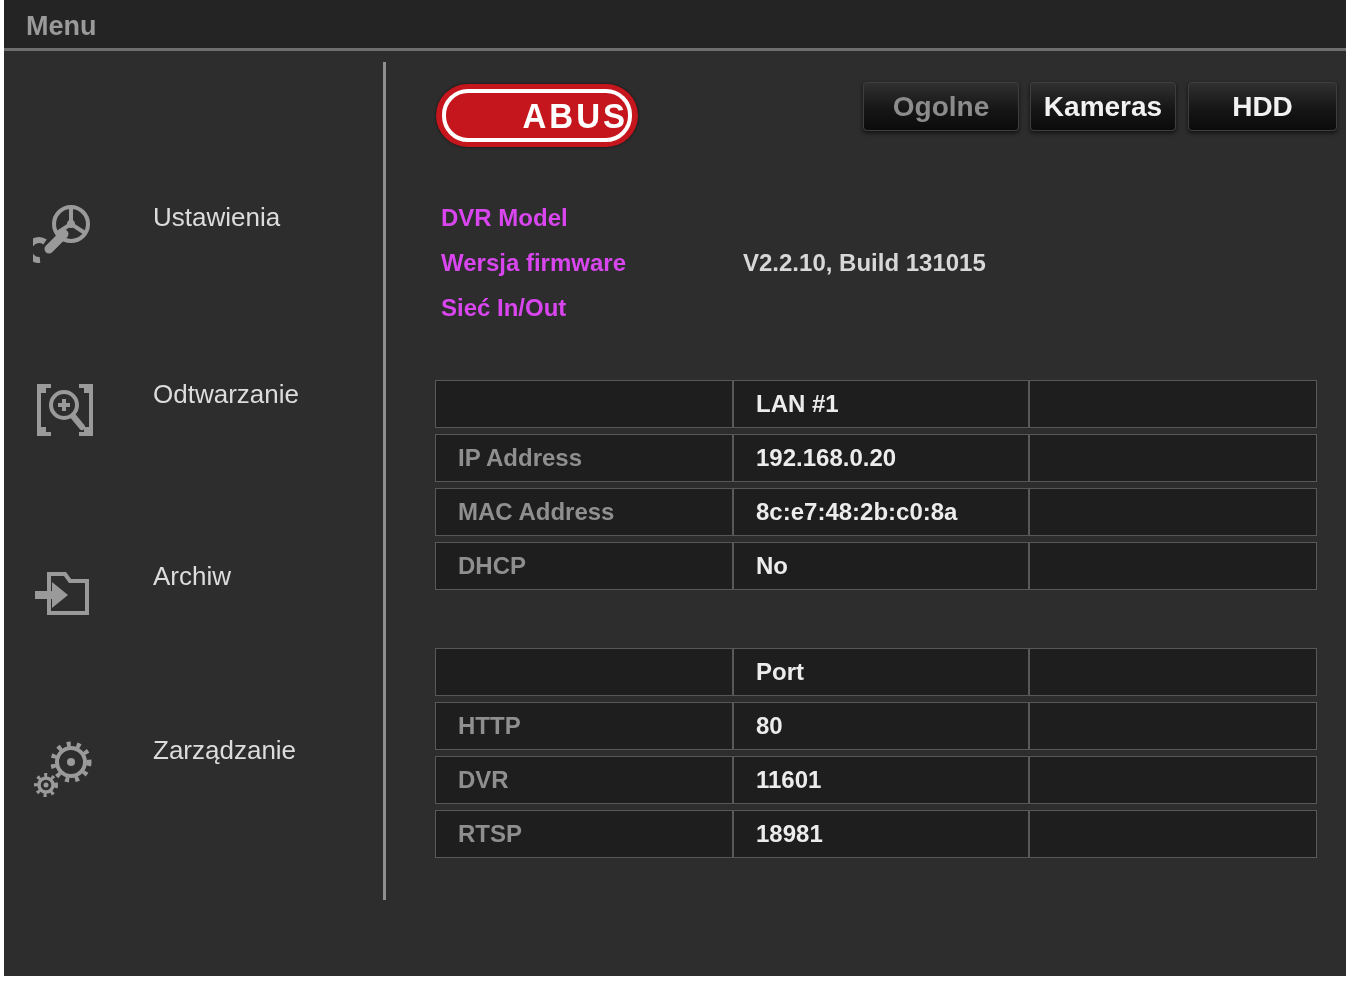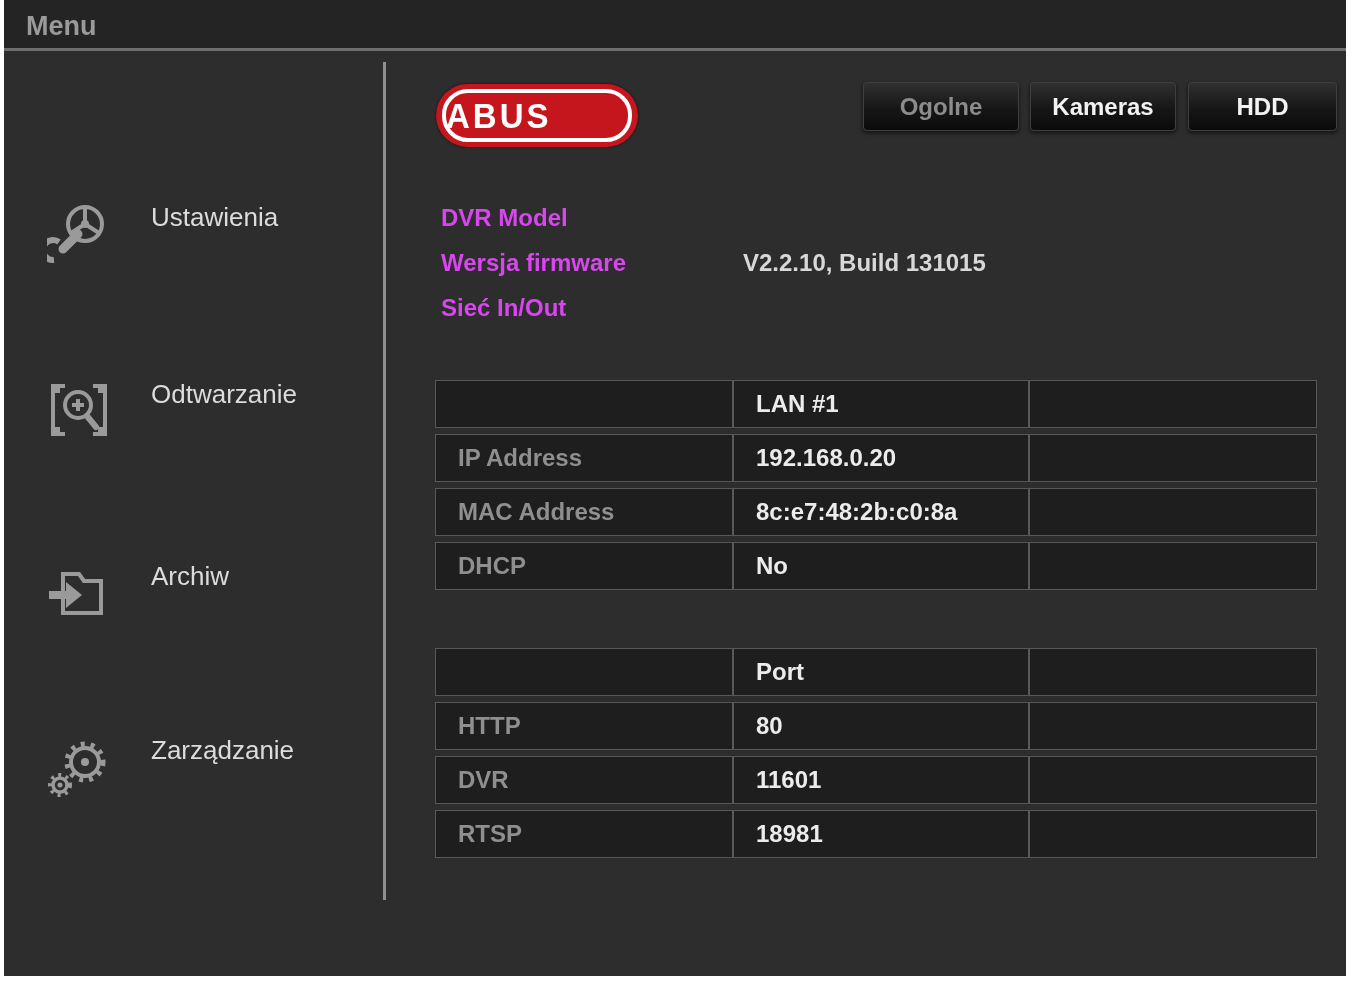--- a/index.html
+++ b/index.html
@@ -6,34 +6,34 @@
   html,body { width:1359px; height:987px; background:#ffffff; font-family:"Liberation Sans", sans-serif; overflow:hidden; }
 
   .screen { position:absolute; left:4px; top:0; width:1342px; height:976px; background:#2d2d2d; }
 
   
   .titlebar { position:absolute; left:0; top:0; right:0; height:51px; background:#242424; border-bottom:3px solid #6e6e6e; }
   .titlebar .title { position:absolute; left:22px; top:11px; font-size:27px; font-weight:700; color:#9a9a9a; }
 
   
   .vdivider { position:absolute; left:379px; top:62px; width:3px; height:838px; background:#8f8f8f; }
-  .side-item { position:absolute; left:43px; display:flex; align-items:flex-start; gap:40px; cursor:pointer;text-align:right; }
+  .side-item { position:absolute; left:29px; display:flex; align-items:flex-start; gap:56px; cursor:pointer;text-align:right; }
   .side-item .s-icon { width:64px; height:64px; flex:0 0 64px; }
   .side-item .s-label { font-size:26px; color:#dcdcdc; line-height:32px; margin-top:0; white-space:nowrap; }
 
   
   .logo { position:absolute; left:432px; top:84px; width:202px; height:63px; background:#c4161c; border-radius:32px; padding:5px 6px; box-shadow:0 0 3px rgba(0,0,0,.6); }
-  .logo-inner { width:100%; height:100%; border:4px solid #ffffff; border-radius:26px; display:flex; align-items:center; justify-content:flex-start; }
+  .logo-inner { width:100%; height:100%; border:4px solid #ffffff; border-radius:26px; display:flex; align-items:center; justify-content:flex-end; }
   .logo-text { color:#ffffff; font-size:33px; font-weight:800; letter-spacing:3px; transform:scaleY(1.05); }
 
   
   .tab { position:absolute; top:82px; height:49px; display:flex; align-items:center; justify-content:center;
          background:linear-gradient(180deg,#303030 0%, #161616 55%, #0b0b0b 100%);
          border:1px solid #3e3e3e; border-radius:4px; box-shadow:0 2px 4px rgba(0,0,0,.65);
-         font-size:24px; font-weight:700; color:#f2f2f2; cursor:pointer; }
+         font-size:28px; font-weight:700; color:#f2f2f2; cursor:pointer; }
   .tab.active { color:#8c8c8c; }
   .tab.t1 { left:859px; width:156px; }
   .tab.t2 { left:1026px; width:146px; }
   .tab.t3 { left:1184px; width:149px; }
 
   
   .info-block { position:absolute; left:437px; top:195px; }
   .info-row { display:flex; height:45px; align-items:center; }
   .info-row .i-label { width:302px; font-size:24px; color:#d946ef;font-weight:bold; }
   .info-row .i-value { font-size:24px; font-weight:700; color:#d8d8d8; }

